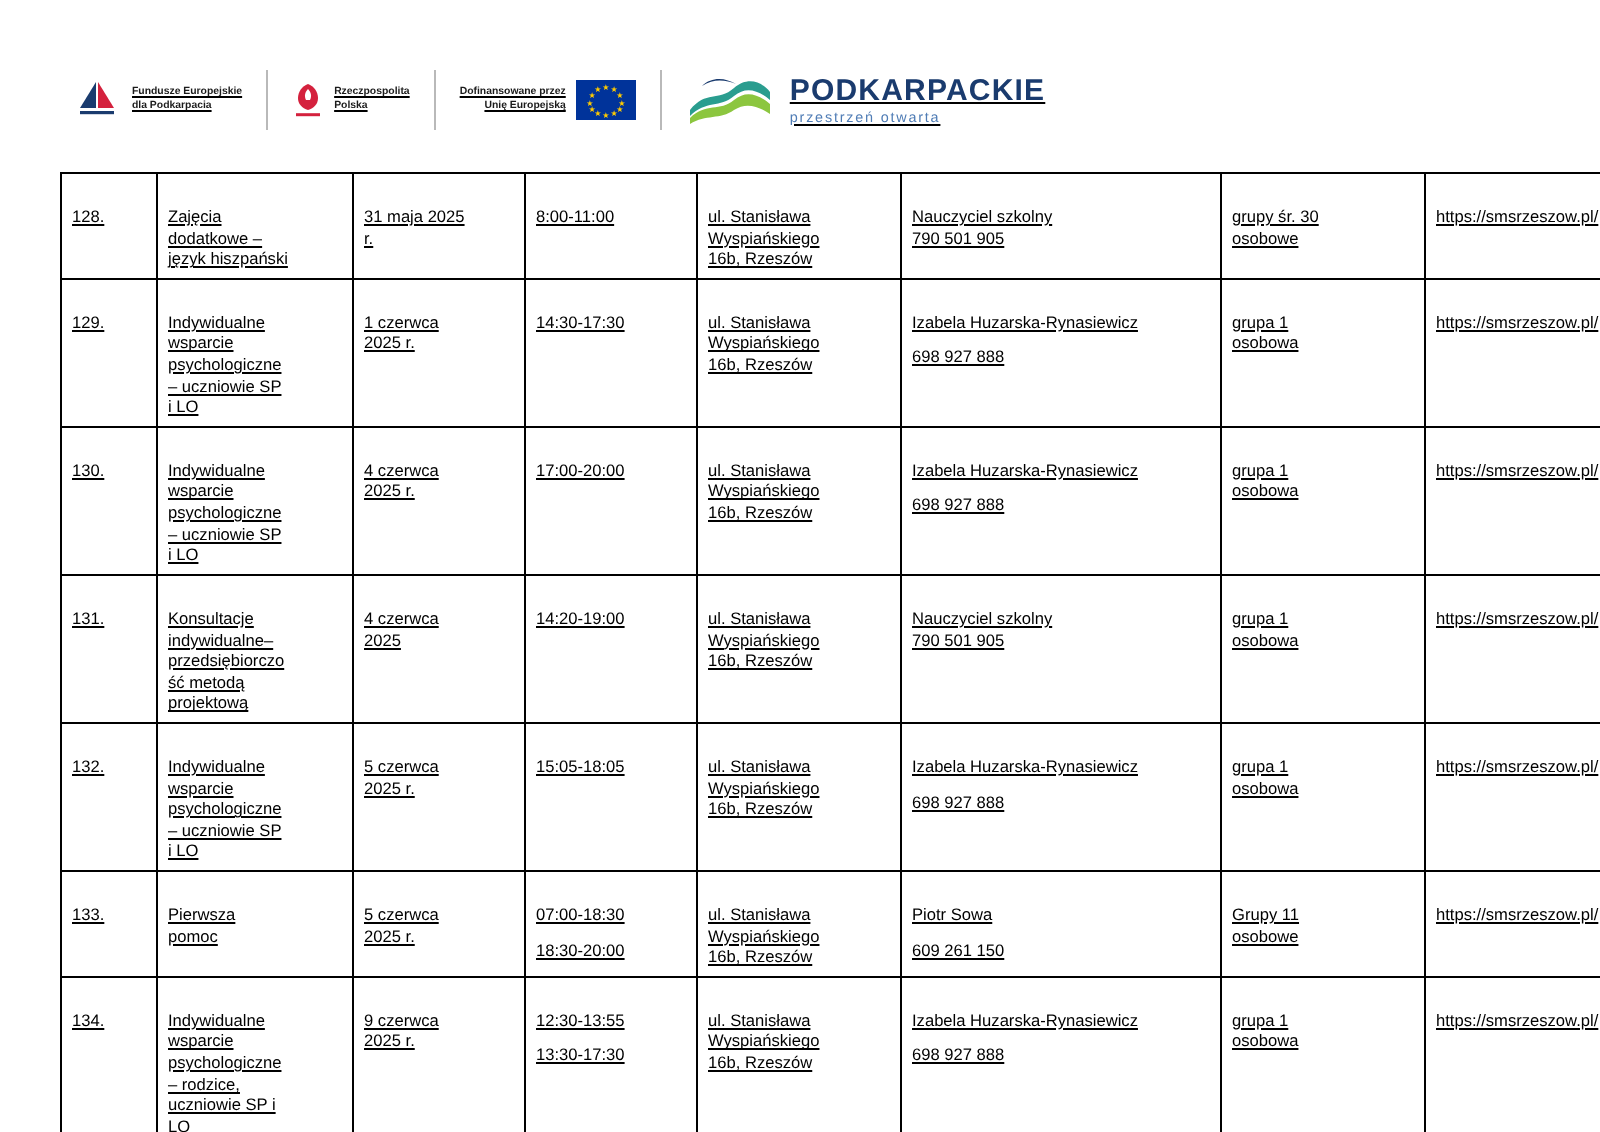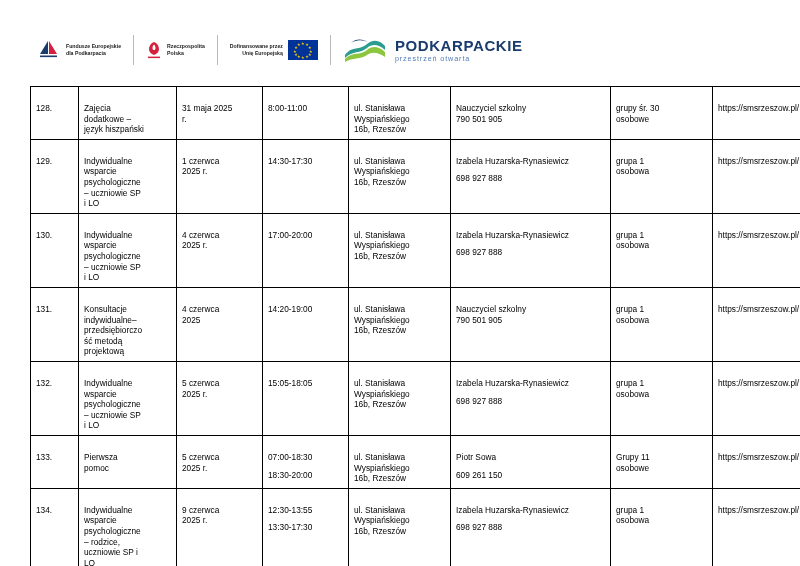--- a/index.html
+++ b/index.html
@@ -13,20 +13,21 @@
     font-family: "Liberation Sans", sans-serif;
     color: #000000;
     overflow: hidden;
   }
   .page {
     position: relative;
     width: 800px;
     height: 544px;
     box-sizing: border-box;
     padding: 28px 30px 0 30px;
+    text-decoration: underline;
   }
 
   
   .logo-bar {
     display: flex;
     align-items: center;
     height: 44px;
     margin-left: 9px;
     margin-bottom: 14px;
   }

